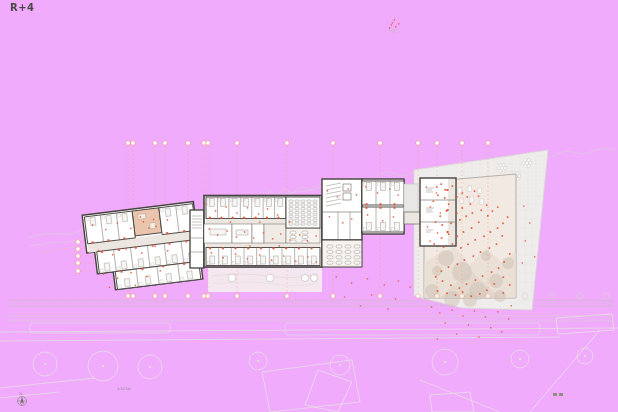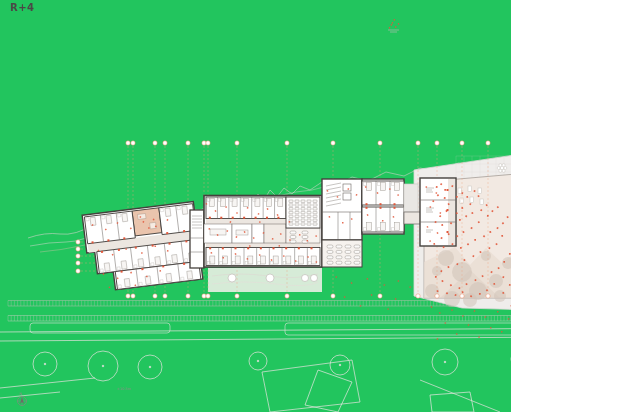--- a/index.html
+++ b/index.html
@@ -1,16 +1,16 @@
 <!DOCTYPE html>
 <html><head>
 <meta charset="utf-8">
 <style>
   html,body{margin:0;padding:0;background:#ffffff;}
-  .sheet{position:relative;width:511px;height:412px;background:#22c55e;overflow:hidden;
+  .sheet{position:relative;width:618px;height:412px;background:#f0abfc;overflow:hidden;
          font-family:"DejaVu Sans","Liberation Sans",sans-serif;text-align:center;}
   .plan-title{position:absolute;left:10px;top:2px;font-size:10px;font-weight:bold;
               letter-spacing:0.5px;color:#4a4846;}
   svg{position:absolute;left:0;top:0;}
   .lvl{font-size:3.5px;fill:#8f8b87;}
   .nlbl{font-size:3.5px;fill:#8f8b87;}
 </style>
 </head>
 <body>
 

